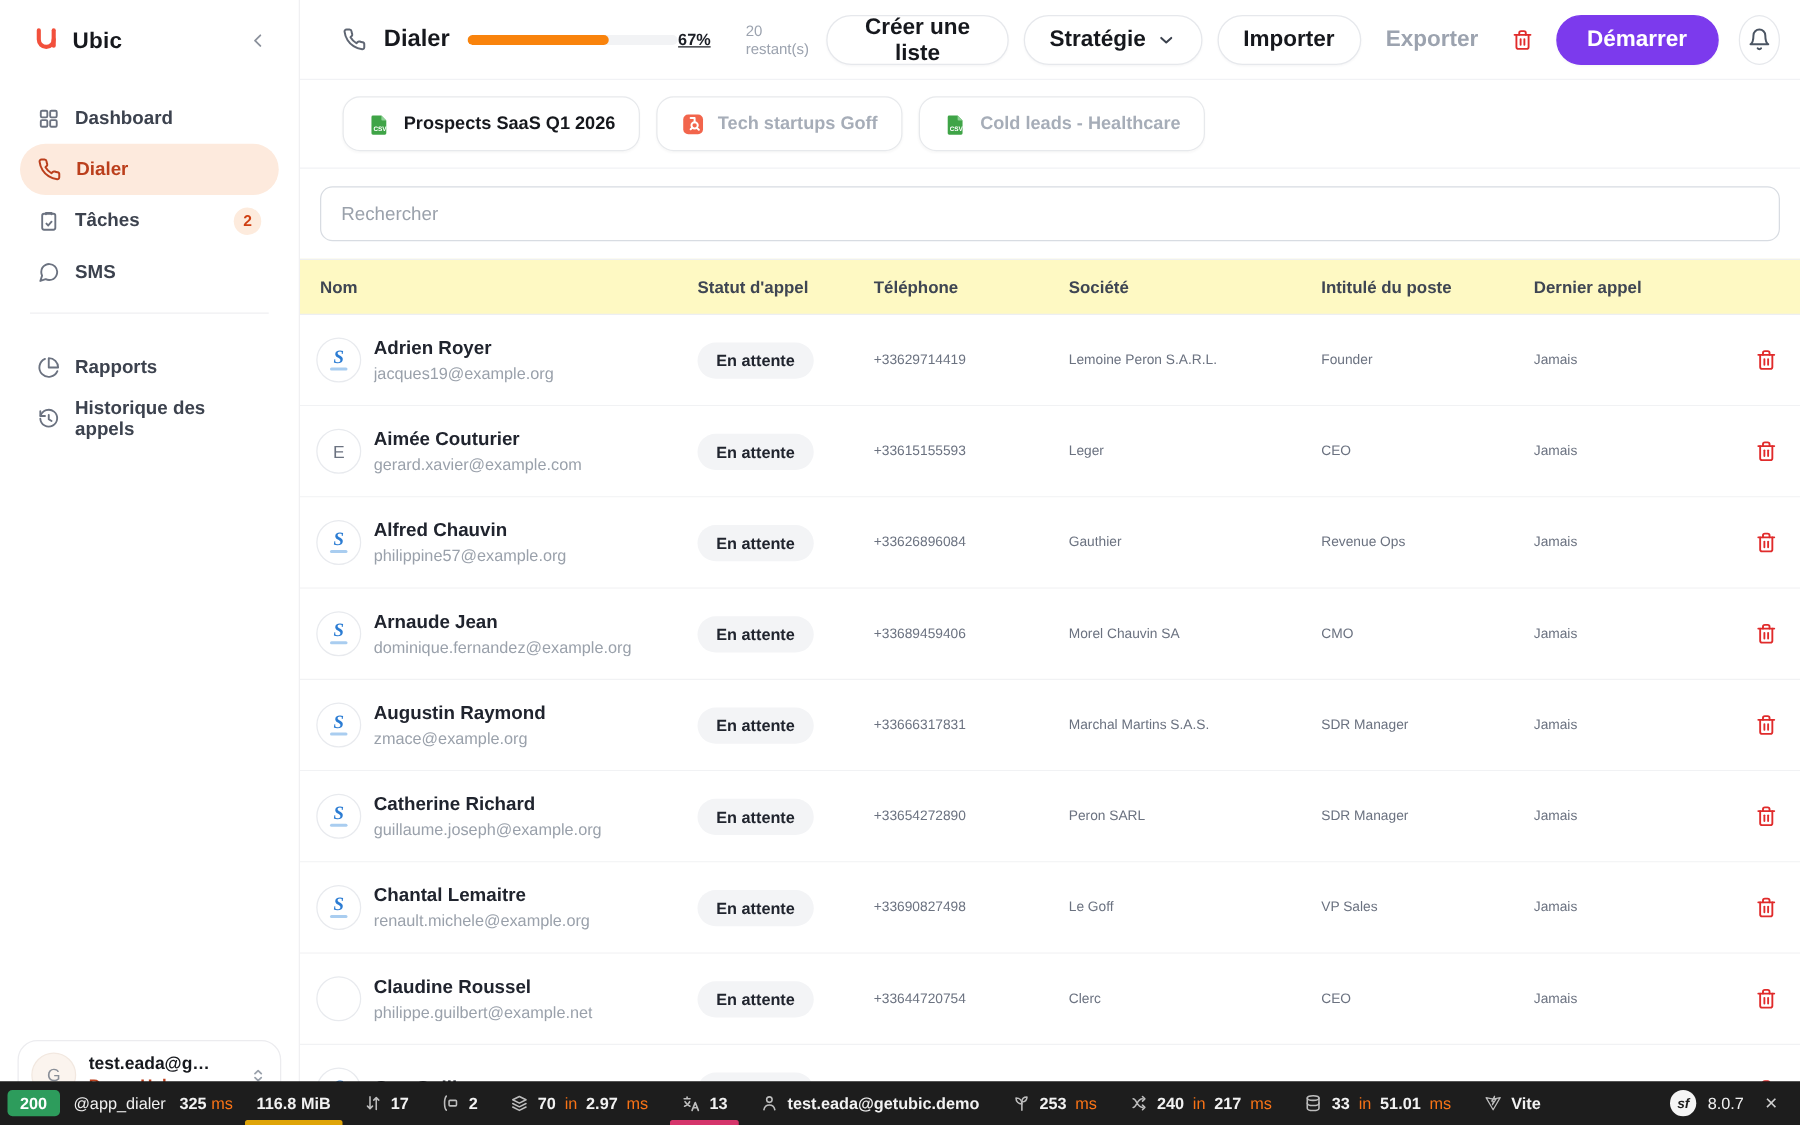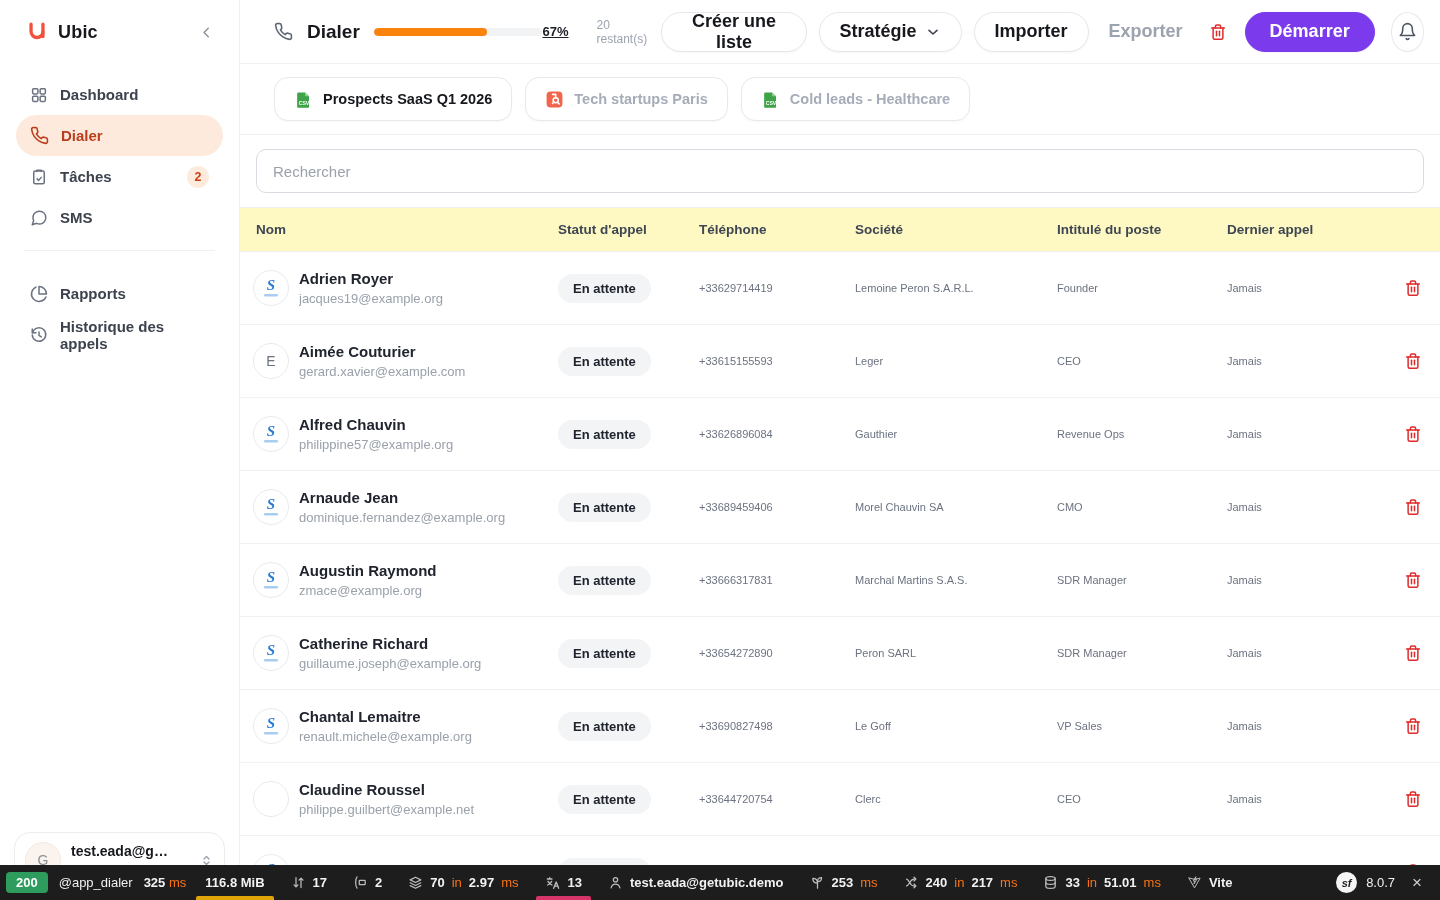--- a/index.html
+++ b/index.html
@@ -251,21 +251,21 @@
         <span>Prospects SaaS Q1 2026</span>
       </button>
       <button class="chip">
         <span>
           <svg width="19" height="19" viewBox="0 0 24 24">
             <rect x="2" y="2" width="20" height="20" rx="5" fill="#f2654c"></rect>
             <circle cx="13.5" cy="13" r="3.2" fill="none" stroke="#ffffff" stroke-width="2"></circle>
             <path d="M13.5 9.8V5.5M13.5 5.5h-4M9.5 17l1.8-1.8M15.8 15.5l2 2" stroke="#ffffff" stroke-width="2" stroke-linecap="round" fill="none"></path>
           </svg>
         </span>
-        <span>Tech startups Paris</span>
+        <span>Tech startups Goff</span>
       </button>
       <button class="chip">
         <span>
           <svg width="19" height="19" viewBox="0 0 24 24">
             <path d="M5 3h9l5 5v13a1.5 1.5 0 0 1-1.5 1.5h-12A1.5 1.5 0 0 1 4 21V4.5A1.5 1.5 0 0 1 5.5 3z" fill="#3fa447"></path>
             <path d="M14 3l5 5h-4a1 1 0 0 1-1-1z" fill="#8fd296"></path>
             <text x="6" y="19" font-size="6.5" font-family="Liberation Sans,sans-serif" font-weight="bold" fill="#ffffff">CSV</text>
           </svg>
         </span>
         <span>Cold leads - Healthcare</span>

